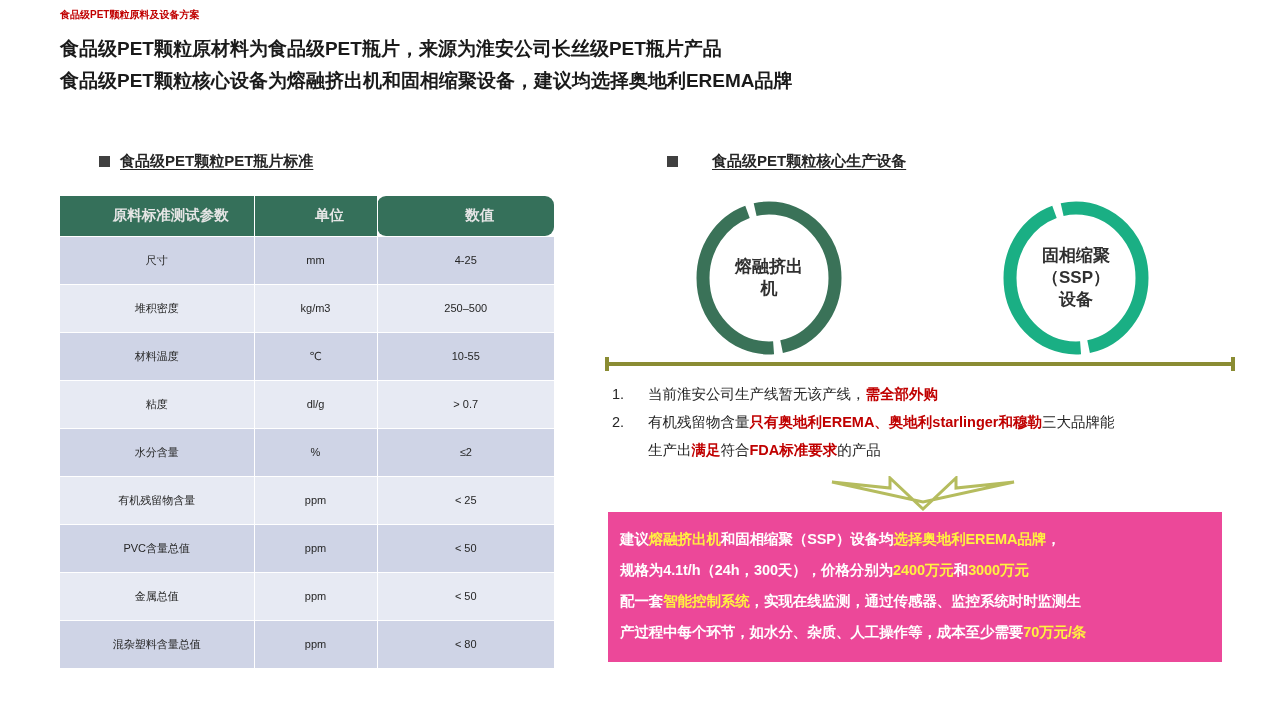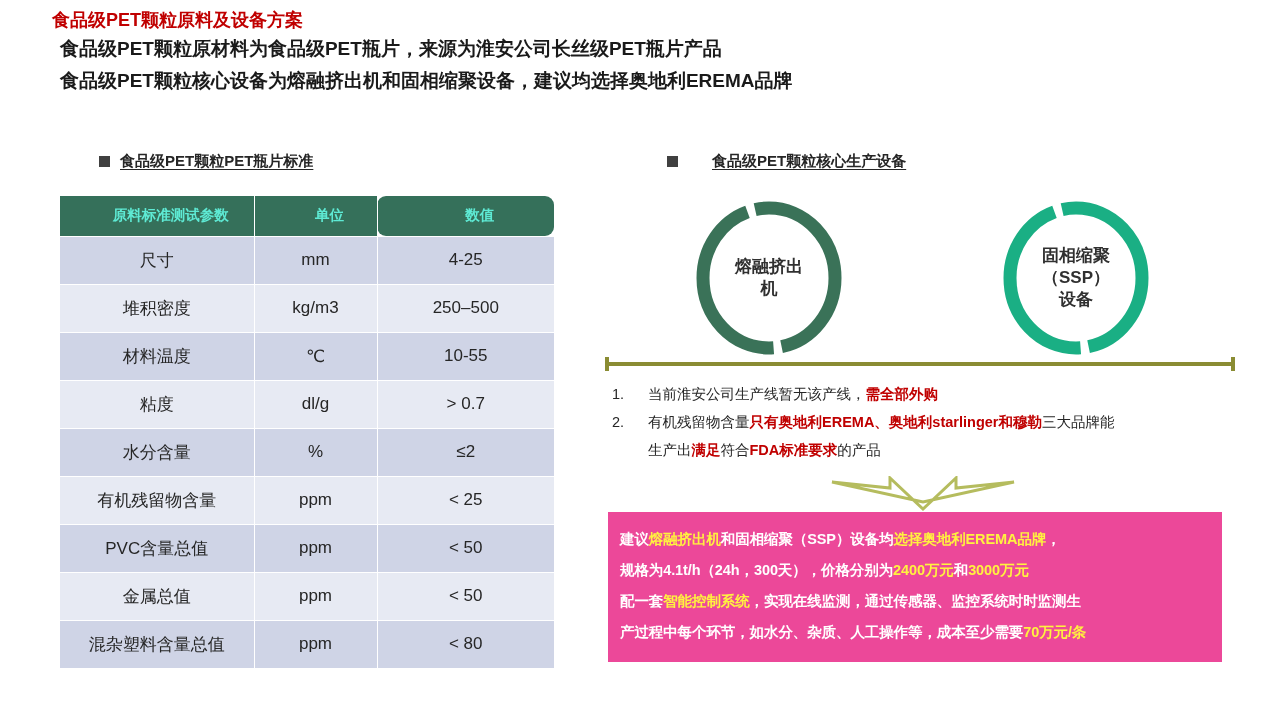--- a/index.html
+++ b/index.html
@@ -6,22 +6,22 @@
   html, body {
     width: 1280px; height: 720px;
     background: #ffffff;
     font-family: "Liberation Sans", "DejaVu Sans", sans-serif;
     overflow: hidden;
   }
   #slide { position: relative; width: 1280px; height: 720px; background: #fff; }
 
   
   .hdr-red {
-    position: absolute; left: 52px; top: 8px;
-    font-size: 18px; font-weight: bold; color: #C00000;
+    position: absolute; left: 60px; top: 8px;
+    font-size: 10px; font-weight: bold; color: #C00000;
     letter-spacing: 0px; white-space: nowrap;
   }
   .hdr-line {
     position: absolute; left: 60px;
     font-size: 19px; font-weight: bold; color: #1A1A1A;
     white-space: nowrap; letter-spacing: 0px;
   }
   #hdr1 { top: 36px; }
   #hdr2 { top: 68px; }
 
@@ -39,30 +39,30 @@
   
   #tbl {
     position: absolute; left: 60px; top: 196px;
     width: 494px; border-collapse: collapse;
     table-layout: fixed;
   }
   #tbl col.c1 { width: 194px; }
   #tbl col.c2 { width: 123px; }
   #tbl col.c3 { width: 177px; }
   #tbl th {
-    background: #35705A; color: #5eead4;
+    background: #35705A; color: #e5e5e5;
     font-size: 14.5px; font-weight: bold;
     height: 40px; text-align: center;
     border-right: 1.5px solid #ffffff;
     border-bottom: 1.5px solid #ffffff;
     padding-left: 28px;
   }
   #tbl th:last-child { border-right: none; border-radius: 9px; }
   #tbl td {
-    font-size: 17px; color: #262626; text-align: center;
+    font-size: 11px; color: #262626; text-align: center;
     height: 48px; border-right: 1.5px solid #ffffff;
     border-bottom: 1.5px solid #ffffff;
   }
   #tbl td:last-child { border-right: none; }
   #tbl tbody tr:nth-child(odd)  td { background: #CFD4E6; }
   #tbl tbody tr:nth-child(even) td { background: #E7EAF3; }
 
   
   .circ-wrap { position: absolute; }
   .ring {

